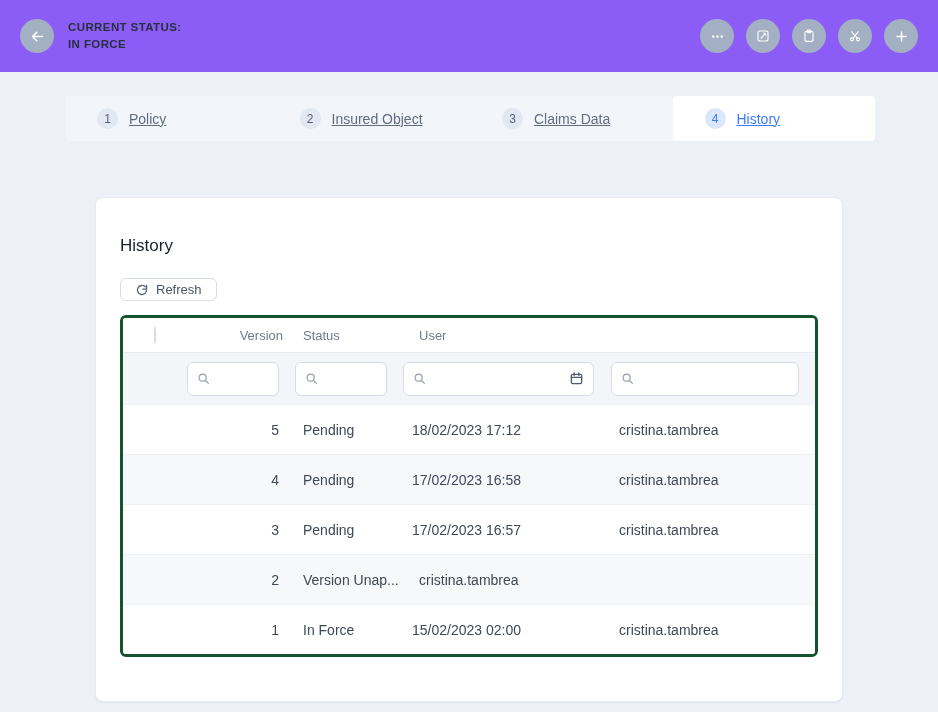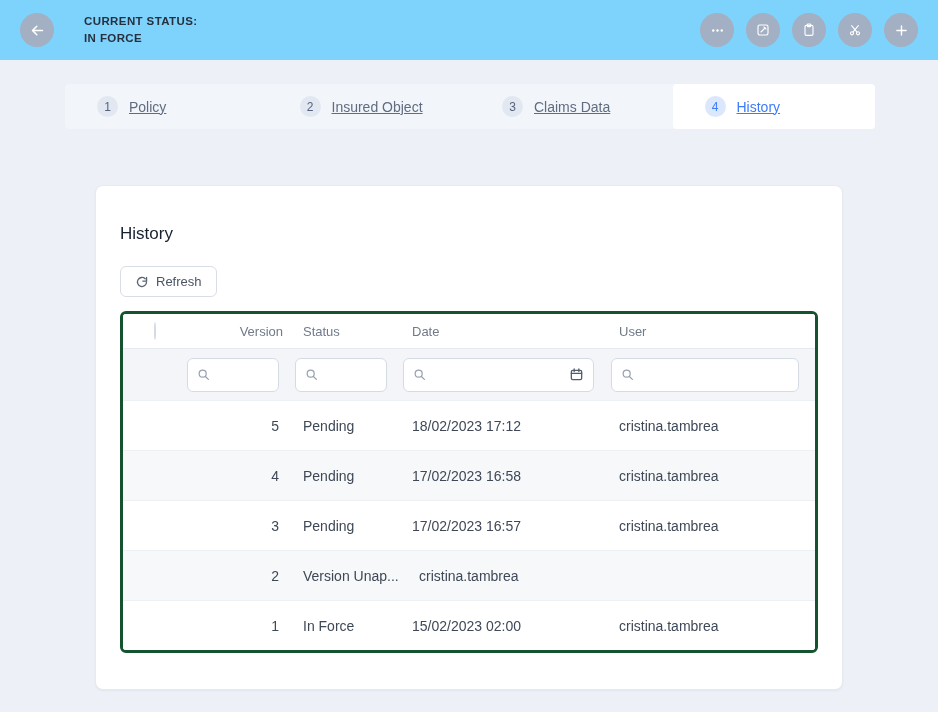--- a/index.html
+++ b/index.html
@@ -6,26 +6,25 @@
   html,body { width: 938px; height: 712px; }
   body {
     background: #edf1f7;
     font-family: "Liberation Sans", sans-serif;
     color: #3f4856;
     overflow: hidden;
   }
 
   
   .topbar {
-    height: 60px;
-    background: #7dd3fc;
+    height: 72px;
+    background: #8b5cf6;
     display: flex;
     align-items: center;
     padding: 0 20px;
-    gap: 16px;
   }
   .circle-btn {
     width: 34px; height: 34px;
     border-radius: 50%;
     background: #a3afc2;
     border: none;
     display: flex; align-items: center; justify-content: center;
     cursor: pointer;
     flex: none;
   }
@@ -89,21 +88,21 @@
   .card-title {
     font-size: 17px;
     font-weight: 500;
     color: #18202e;
   }
   .refresh-btn {
     margin-top: 22px;
     display: inline-flex;
     align-items: center;
     gap: 7px;
-    height: 31px;
+    height: 23px;
     padding: 0 14px;
     background: #ffffff;
     border: 1px solid #d8dee6;
     border-radius: 6px;
     font-size: 13px;
     color: #4b5563;
     font-family: inherit;
     cursor: pointer;
   }
 
@@ -270,21 +269,20 @@
     </span>
     <span>Refresh</span>
   </button>
 
   <div class="table">
 
     <div class="trow thead-row">
       <div><span class="checkbox"></span></div>
       <div class="th th-version">Version</div>
       <div class="th th-status">Status</div>
-      <div class="th th-date">Date</div>
       <div class="th th-user">User</div>
     </div>
 
     <div class="trow filter-row">
       <div></div>
       <div>
         <div class="finput">
           <span>
             <svg viewBox="0 0 16 16" width="13" height="13" fill="none" stroke="#98a1ae" stroke-width="1.5" stroke-linecap="round">
                 <circle cx="7" cy="7" r="4.3"></circle>

